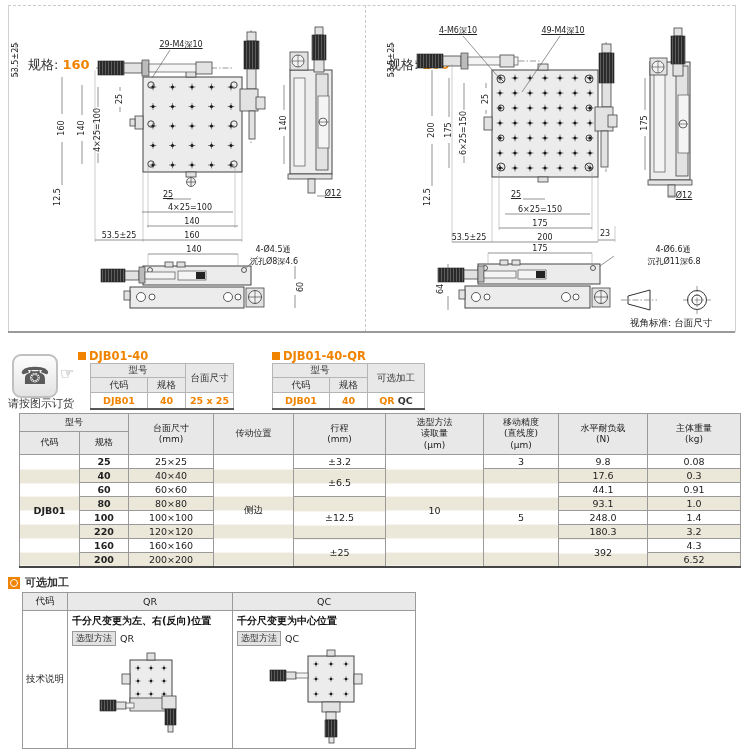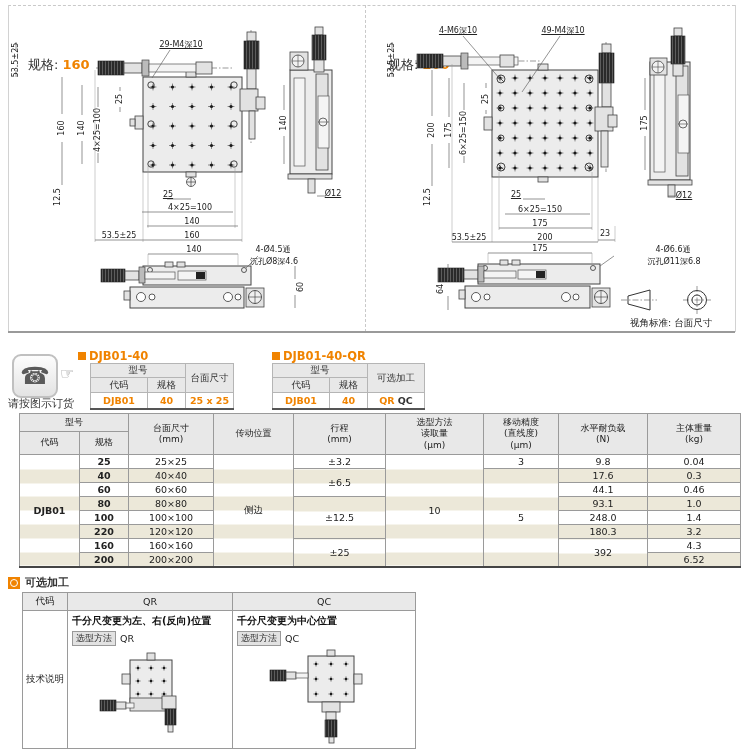--- a/index.html
+++ b/index.html
@@ -682,35 +682,35 @@
   <tbody>
     <tr>
       <td rowspan="8" class="org msw">DJB01</td>
       <td class="org">25</td>
       <td>25×25</td>
       <td rowspan="8" class="msw">侧边</td>
       <td>±3.2</td>
       <td rowspan="8" class="msw">10</td>
       <td>3</td>
       <td>9.8</td>
-      <td>0.04</td>
+      <td>0.08</td>
     </tr>
     <tr class="rowbeige">
       <td class="org">40</td>
       <td>40×40</td>
       <td rowspan="2" class="msb">±6.5</td>
       <td rowspan="7" class="msb">5</td>
       <td>17.6</td>
       <td>0.3</td>
     </tr>
     <tr>
       <td class="org">60</td>
       <td>60×60</td>
       <td>44.1</td>
-      <td>0.46</td>
+      <td>0.91</td>
     </tr>
     <tr class="rowbeige">
       <td class="org">80</td>
       <td>80×80</td>
       <td rowspan="3" class="msb">±12.5</td>
       <td>93.1</td>
       <td>1.0</td>
     </tr>
     <tr>
       <td class="org">100</td>

